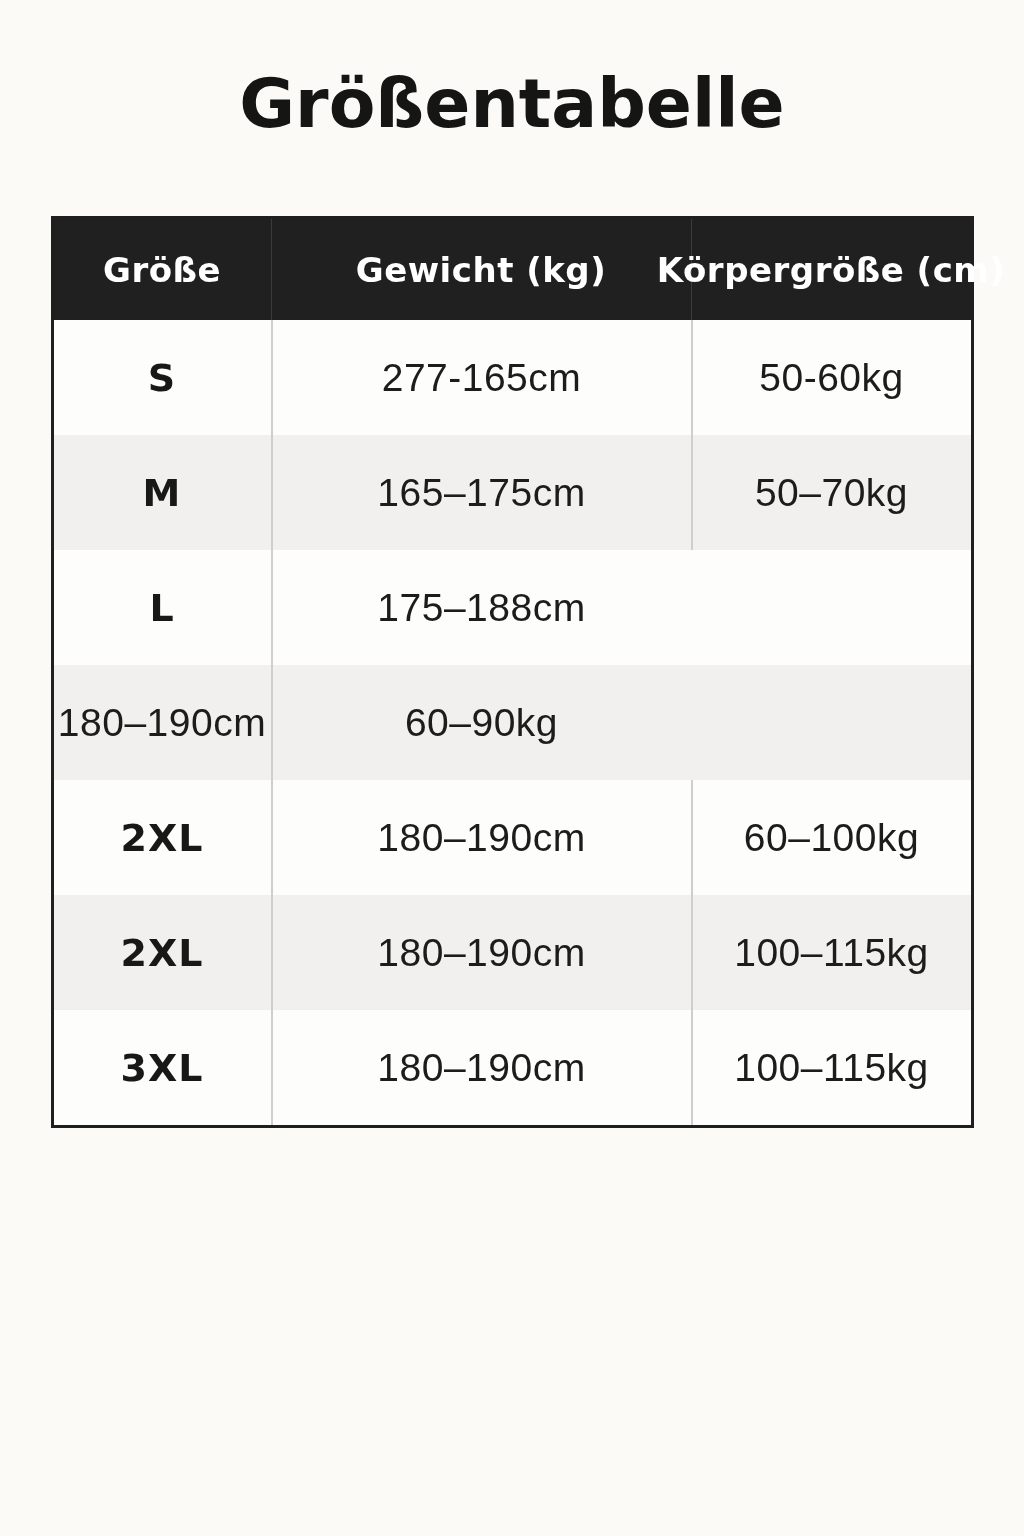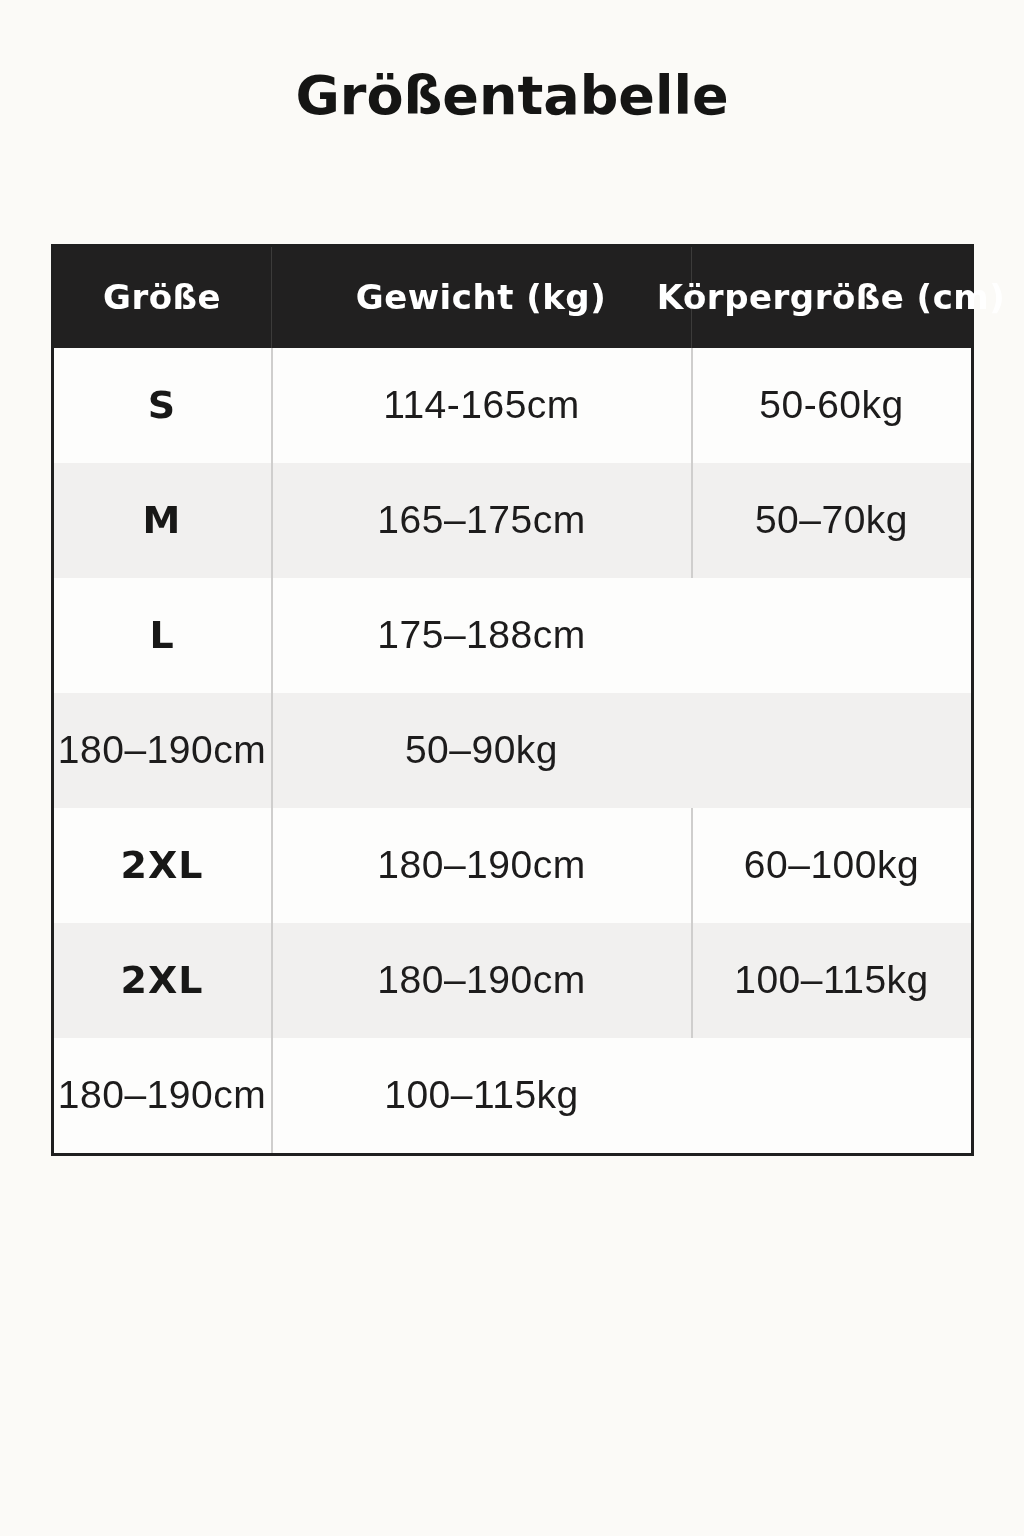--- a/index.html
+++ b/index.html
@@ -19,28 +19,28 @@
     height:1536px;
     background:var(--page-bg);
     font-family:"Liberation Sans", sans-serif;
     overflow:hidden;
   }
   .page-title{
     margin:64px 0 0 0;
     text-align:center;
     font-family:"DejaVu Sans", sans-serif;
     font-weight:800;
-    font-size:54px;
+    font-size:68px;
     line-height:1.18;
     letter-spacing:0px;
     color:#151514;
   }
   .size-table{
     width:923px;
-    margin:116px auto 0 auto;
+    margin:72px auto 0 auto;
     border:3px solid var(--border);
     background:var(--row-bg);
   }
   .thead{
     display:grid;
     grid-template-columns:217px 420px 280px;
     height:101px;
     background:var(--header-bg);
   }
   .th{
@@ -89,51 +89,52 @@
 
   <section class="size-table">
     <div class="thead">
       <div class="th">Größe</div>
       <div class="th">Gewicht (kg)</div>
       <div class="th">Körpergröße (cm)</div>
     </div>
     <div class="tbody" id="tbody">
   <div class="tr">
     <div class="td size">S</div>
-    <div class="td">114-165cm</div>
+    <div class="td">277-165cm</div>
     <div class="td">50-60kg</div>
   </div>
 
   <div class="tr">
     <div class="td size">M</div>
     <div class="td">165–175cm</div>
     <div class="td">50–70kg</div>
   </div>
 
   <div class="tr">
     <div class="td size">L</div>
     <div class="td">175–188cm</div>
   </div>
 
   <div class="tr">
     <div class="td">180–190cm</div>
-    <div class="td">50–90kg</div>
+    <div class="td">60–90kg</div>
   </div>
 
   <div class="tr">
     <div class="td size">2XL</div>
     <div class="td">180–190cm</div>
     <div class="td">60–100kg</div>
   </div>
 
   <div class="tr">
     <div class="td size">2XL</div>
     <div class="td">180–190cm</div>
     <div class="td">100–115kg</div>
   </div>
 
   <div class="tr">
+    <div class="td size">3XL</div>
     <div class="td">180–190cm</div>
     <div class="td">100–115kg</div>
   </div>
 </div>
   </section>
 </main>
 
 </body></html>

